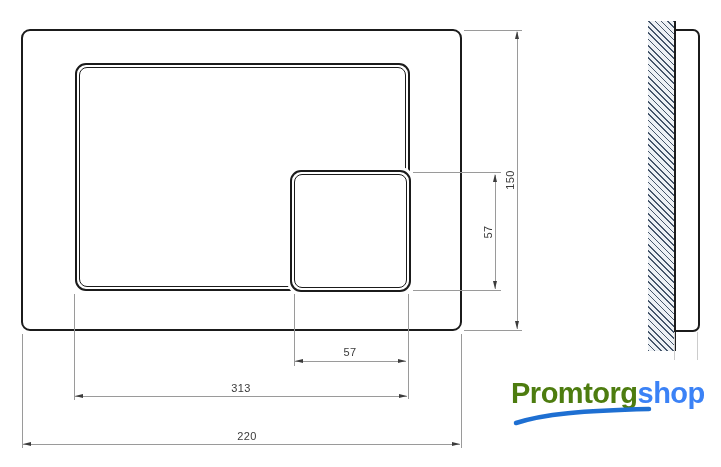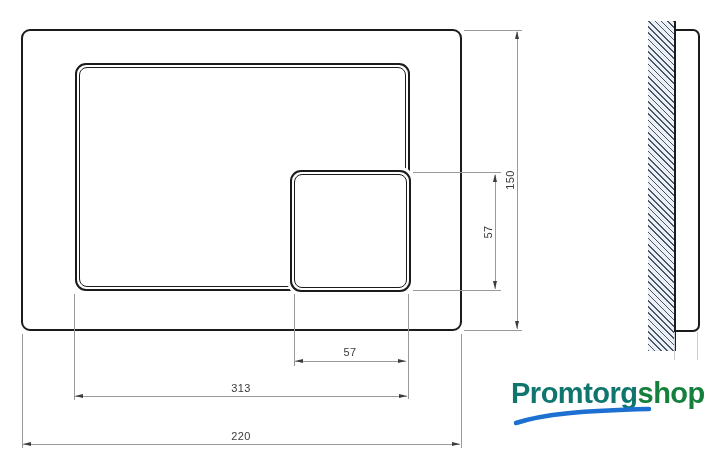--- a/index.html
+++ b/index.html
@@ -46,22 +46,22 @@
   }
   .wall-edge{position:absolute;left:674px;top:21px;width:2px;height:330px;background:#1b1b1b;}
   .side-plate{
     position:absolute;left:674px;top:29px;width:26px;height:303px;
     border:2px solid #1b1b1b;border-radius:0 7px 7px 0;box-sizing:border-box;background:#fff;
   }
   .faint{position:absolute;width:1px;height:28px;top:332px;background:#cccccc;}
   
   .logo{position:absolute;left:511px;top:379px;z-index:6;}
   .logo-text{font-size:29px;font-weight:bold;line-height:1;letter-spacing:-0.5px;}
-  .logo-blue{color:#0f766e;}
-  .logo-dark{color:#15803d;}
+  .logo-blue{color:#4d7c0f;}
+  .logo-dark{color:#3b82f6;}
   .swoosh{position:absolute;left:2px;top:27px;width:140px;height:22px;}
 </style>
 </head>
 <body>
 
 <div class="stage">
 
   <div>
     <div class="outer-plate"></div>
     <div class="big-button"></div>
@@ -102,21 +102,21 @@
     <div class="ar ar-right" style="left:399px;top:394px;"></div>
     <div class="dtxt" style="left:241px;top:388px;">313</div>
   </div>
 
   <div>
     <div class="dl" style="left:22px;top:334px;width:1px;height:114px;"></div>
     <div class="dl" style="left:461px;top:334px;width:1px;height:114px;"></div>
     <div class="dl" style="left:23px;top:444px;width:437px;height:1px;"></div>
     <div class="ar ar-left" style="left:23px;top:442px;"></div>
     <div class="ar ar-right" style="left:452px;top:442px;"></div>
-    <div class="dtxt" style="left:241px;top:436px;">220</div>
+    <div class="dtxt" style="left:247px;top:436px;">220</div>
   </div>
 
   <div>
     <div class="wall-hatch"></div>
     <div class="wall-edge"></div>
     <div class="side-plate"></div>
     <div class="faint" style="left:674px;"></div>
     <div class="faint" style="left:697px;"></div>
   </div>
 

